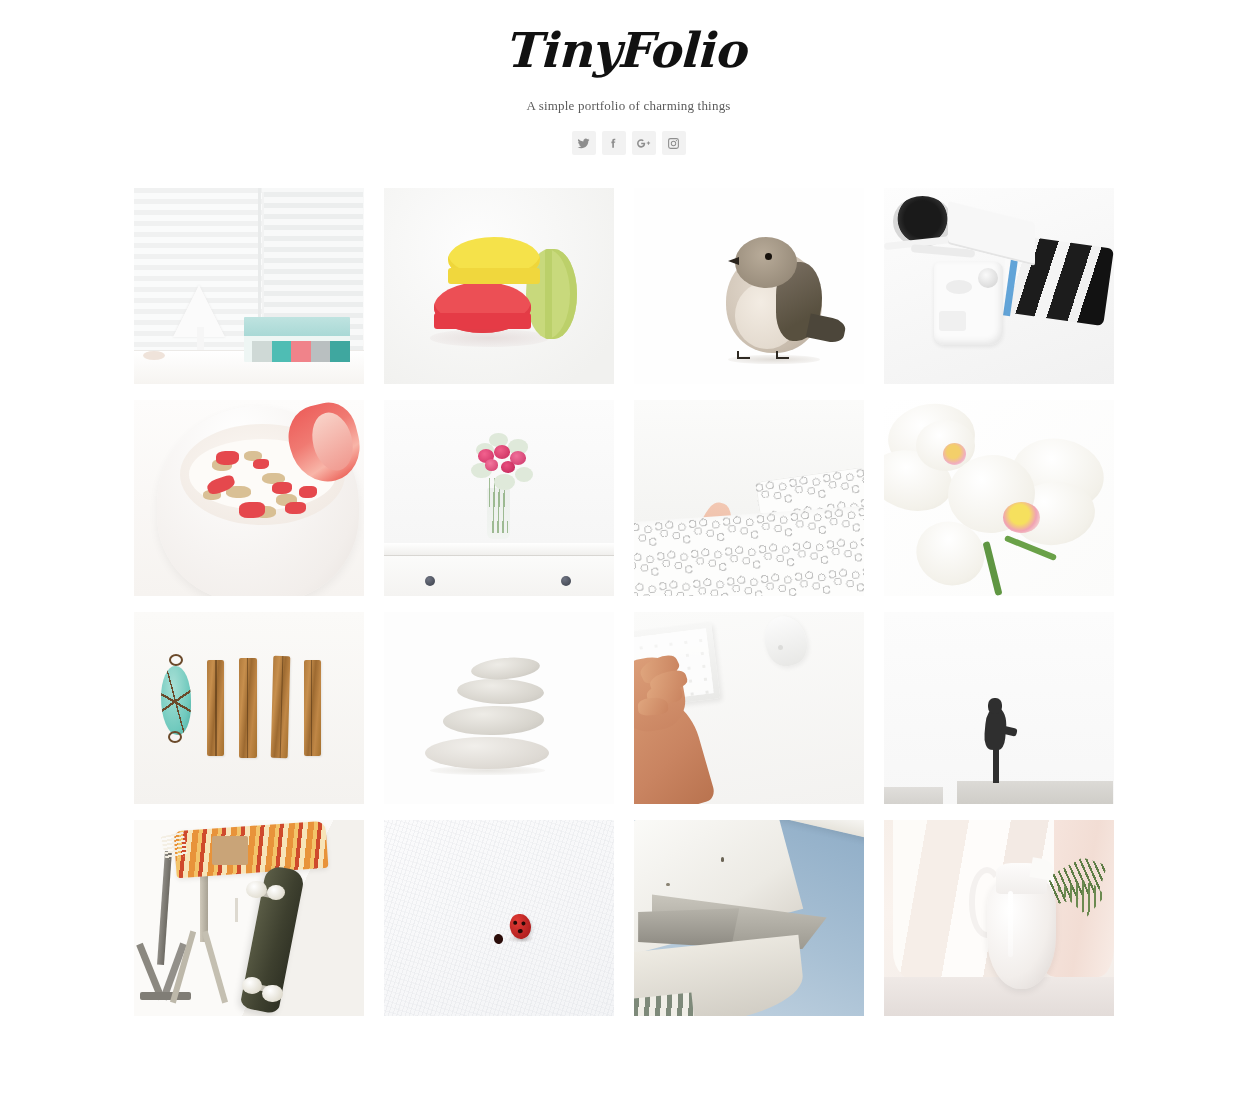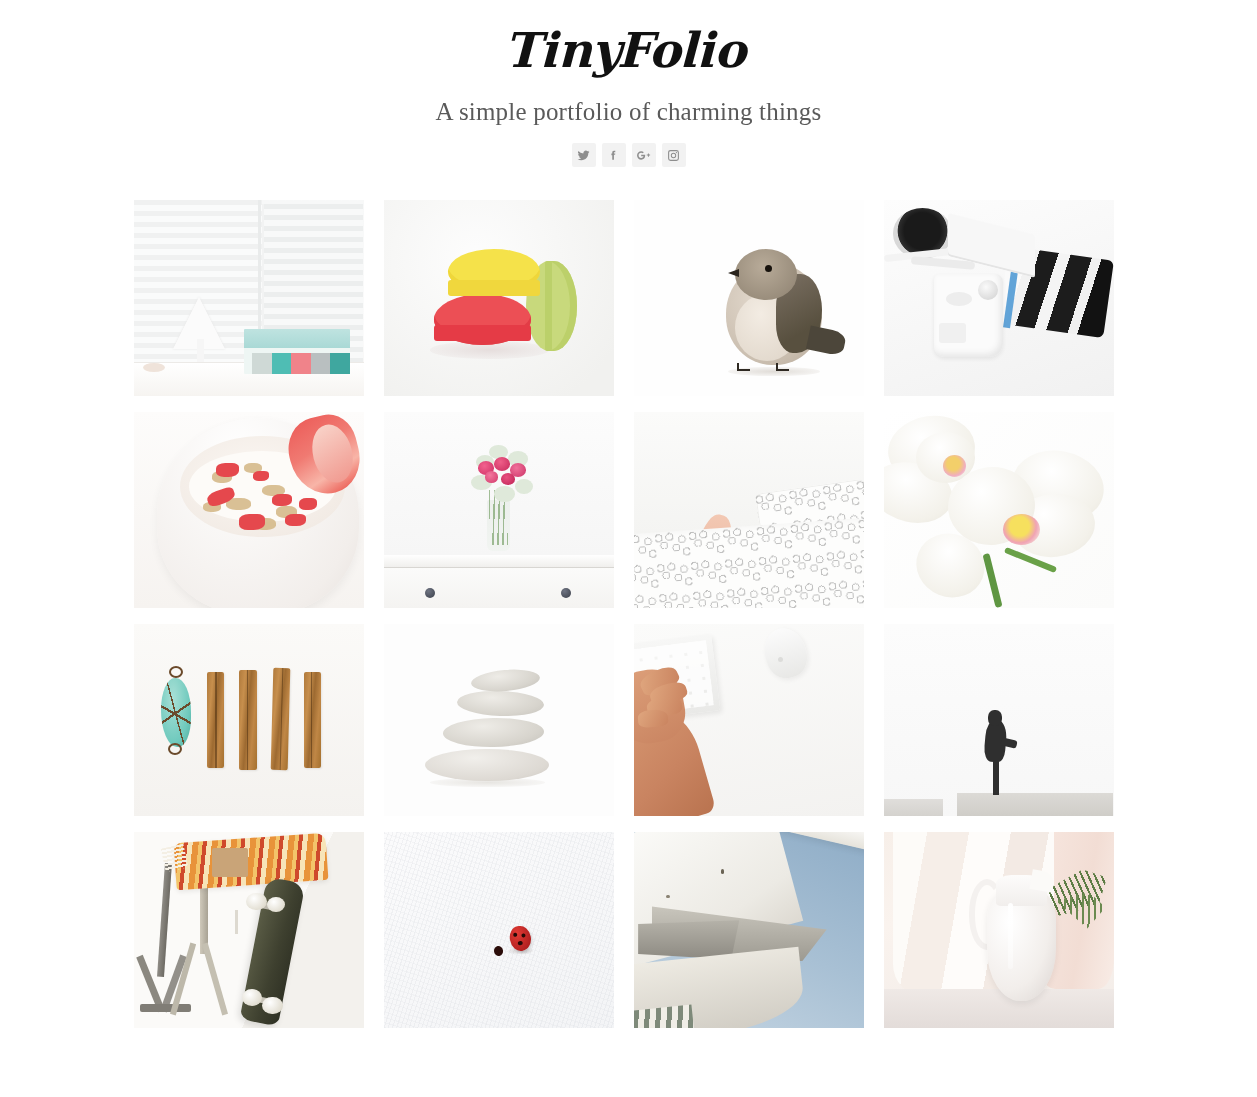--- a/index.html
+++ b/index.html
@@ -21,21 +21,21 @@
     font-style: italic;
     font-size: 48px;
     line-height: 1.0;
     color: #111111;
     letter-spacing: -1px;
     margin: 0;
     transform: skewX(-4deg);
   }
   .site-tagline {
     font-family: "Liberation Serif", serif;
-    font-size: 25px;
+    font-size: 13px;
     color: #5a5a5a;
     margin: 24px 0 0 0;
     letter-spacing: .2px;
   }
   .social-row {
     margin-top: 17px;
     display: flex;
     justify-content: center;
     gap: 6px;
   }

